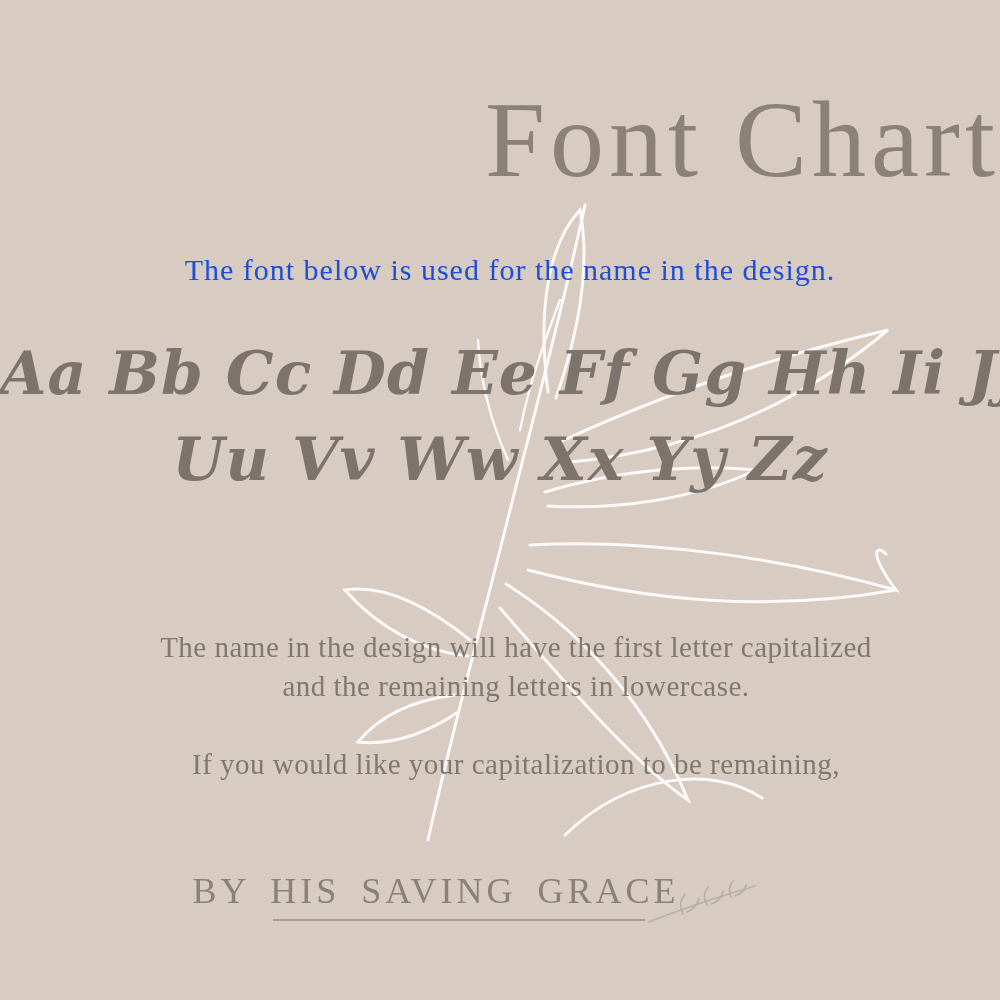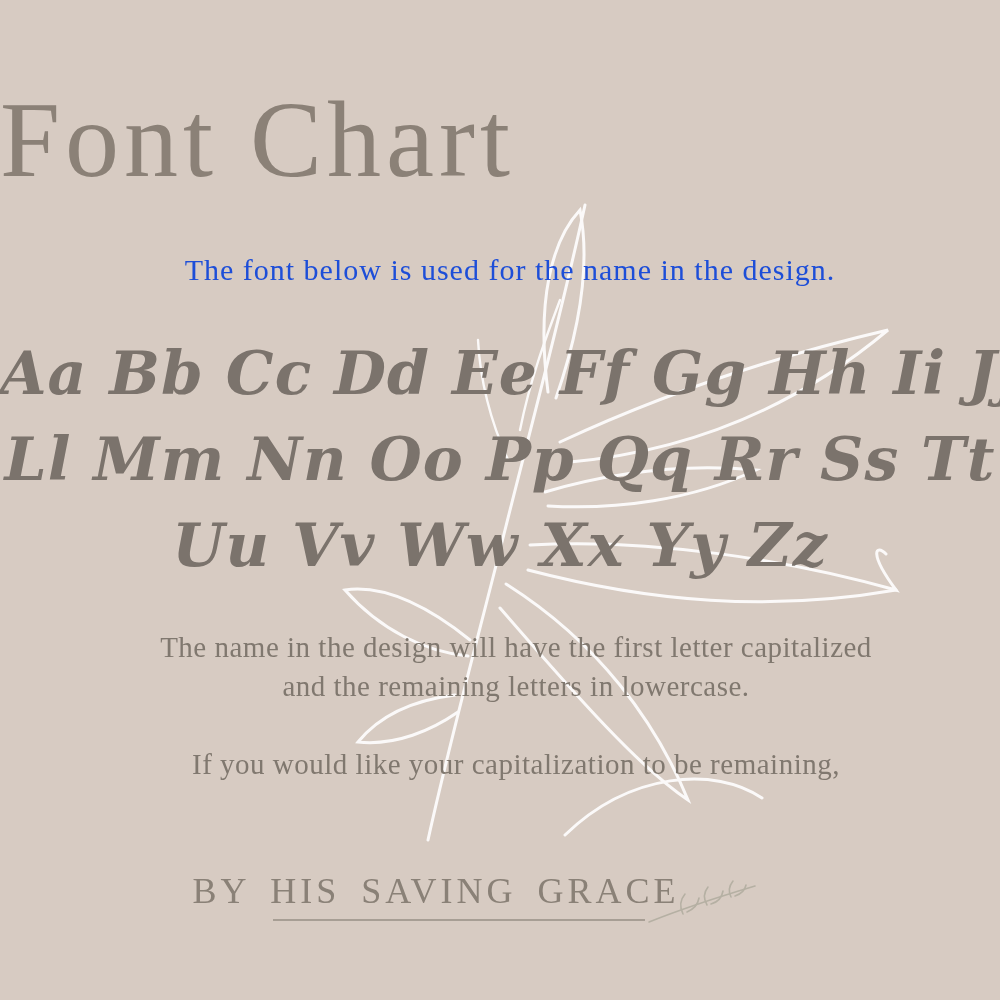--- a/index.html
+++ b/index.html
@@ -9,21 +9,21 @@
     background:#d7cbc2;
     overflow:hidden;
     font-family:"Liberation Serif", serif;
   }
   .branch-svg{
     position:absolute;left:0;top:0;width:1000px;height:1000px;
     pointer-events:none;
   }
   .title{
     position:absolute;top:86px;left:0;width:1000px;
-    text-align:left;
+    text-align:right;
     font-size:108px;line-height:1;
     letter-spacing:5px;
     color:#8b8177;
     font-weight:400;
   }
   .subtitle{
     position:absolute;top:252px;left:0;width:1000px;
     text-align:center;
     font-size:30px;line-height:1.2;
     letter-spacing:1px;
@@ -100,21 +100,20 @@
     <path d="M520,430 C530,380 545,340 560,300" stroke-width="2.4"></path>
     <path d="M508,460 C490,420 480,378 478,340" stroke-width="2.4"></path>
   </svg>
 
   <div class="title">Font Chart</div>
 
   <div class="subtitle">The font below is used for the name in the design.</div>
 
   <div class="alphabet">
     <div class="row">Aa Bb Cc Dd Ee Ff Gg Hh Ii Jj Kk</div>
-    <div class="row">Ll Mm Nn Oo Pp Qq Rr Ss Tt</div>
     <div class="row">Uu Vv Ww Xx Yy Zz</div>
   </div>
 
   <div class="para para-cap">
     <div>The name in the design will have the first letter capitalized</div>
     <div>and the remaining letters in lowercase.</div>
   </div>
 
   <div class="para para-req">
     <div>If you would like your capitalization to be remaining,</div>

